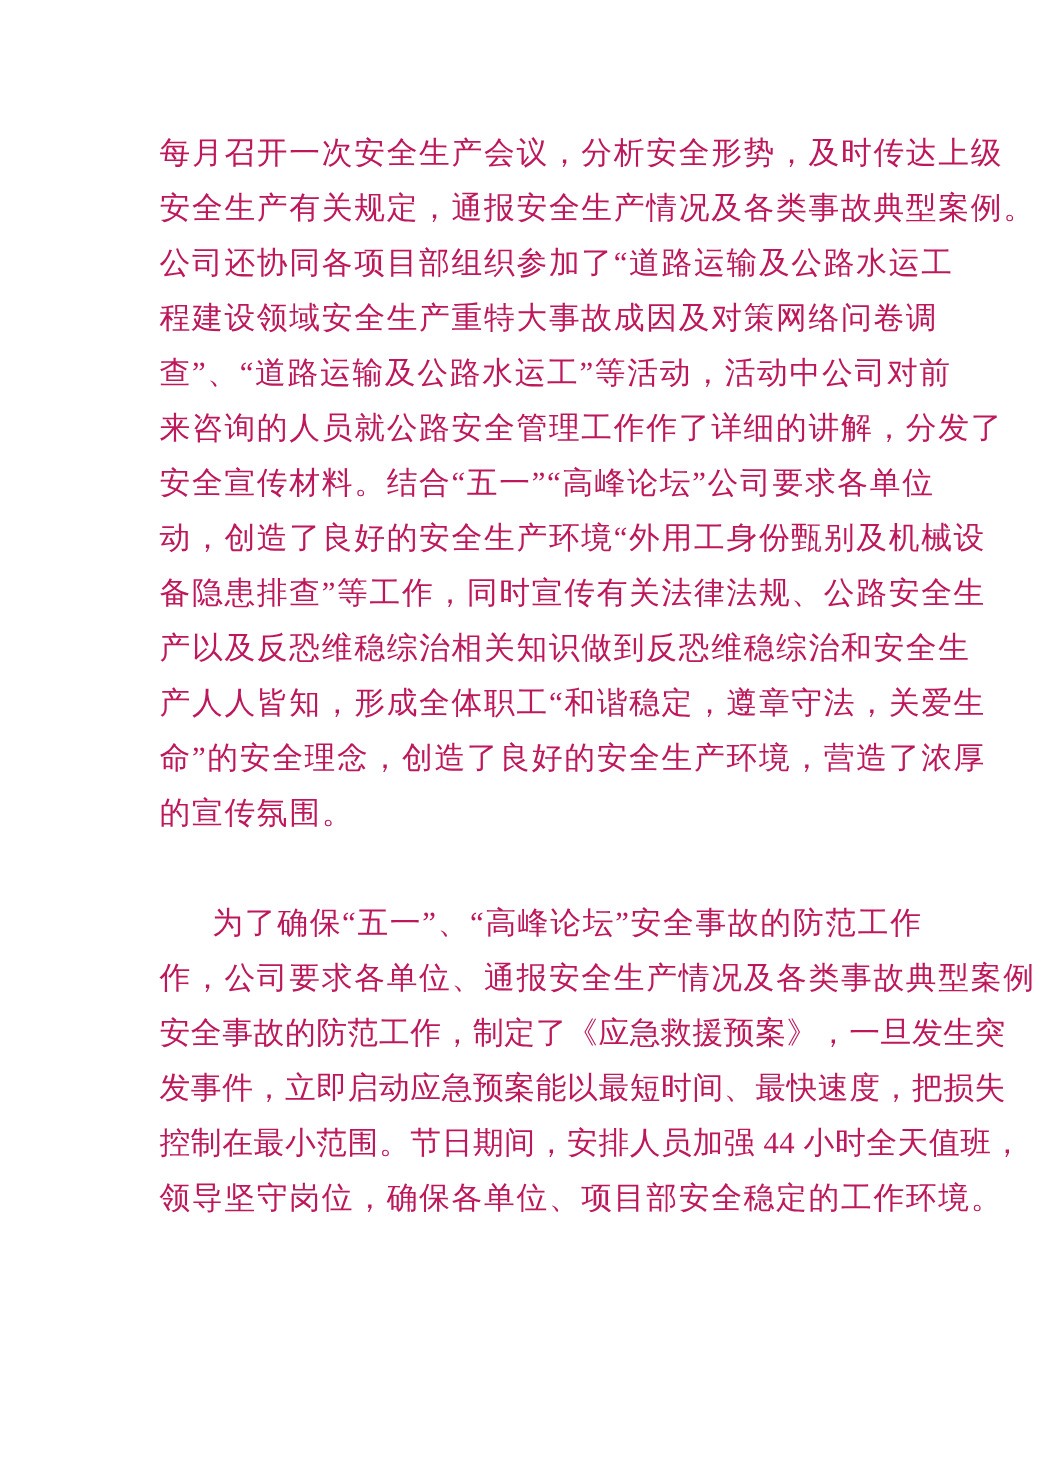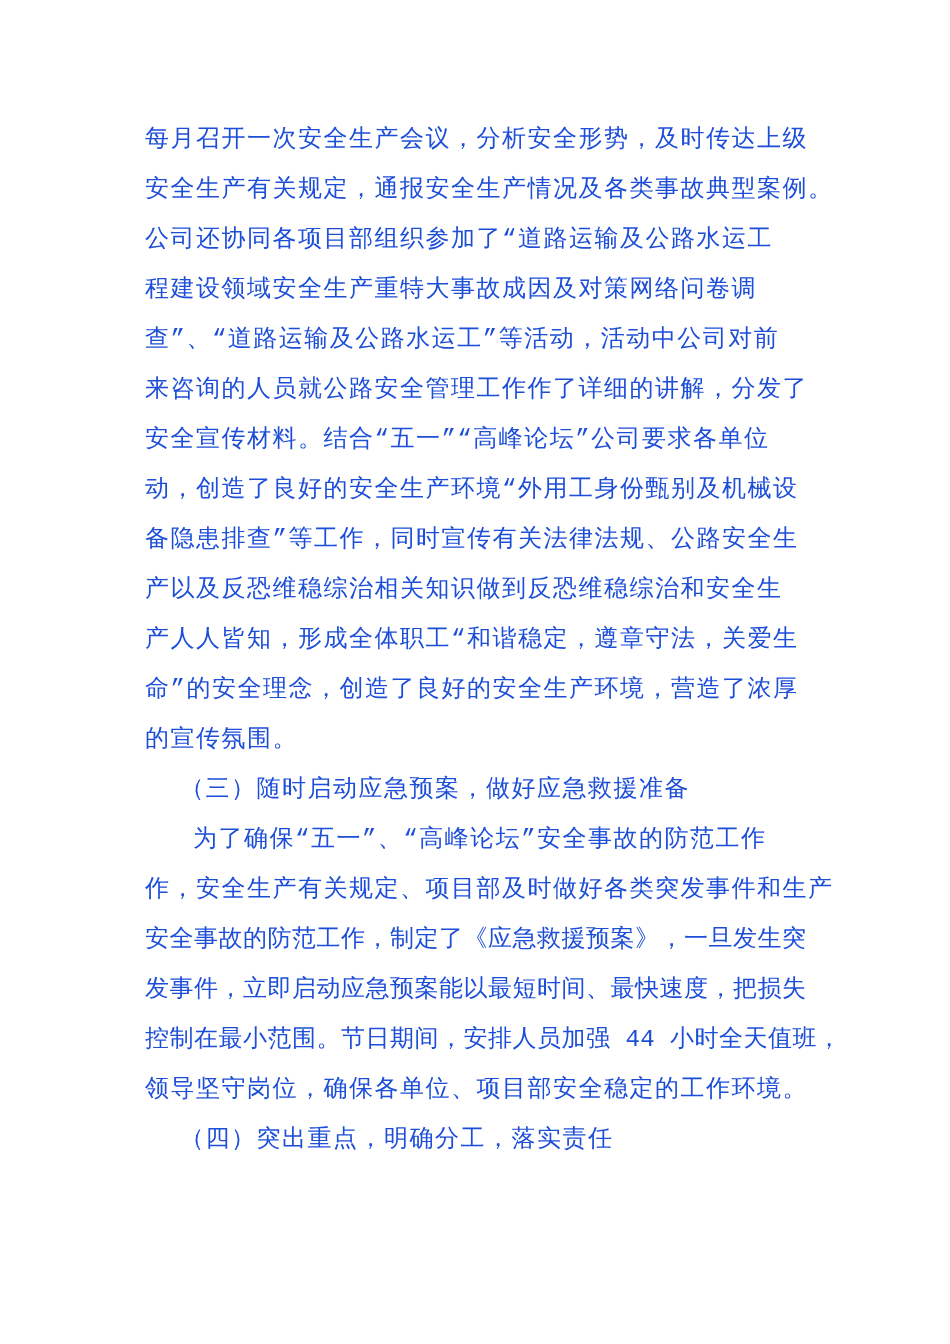--- a/index.html
+++ b/index.html
@@ -2,24 +2,24 @@
 <html><head>
 <meta charset="utf-8">
 <style>
   html, body { margin: 0; padding: 0; background: #ffffff; }
   body { width: 950px; height: 1344px; position: relative; overflow: hidden; }
   .page { position: absolute; left: 0; top: 0; width: 950px; height: 1344px; background: #fff; }
   .line {
     position: absolute;
     left: 145px;
     white-space: nowrap;
-    font-family: Liberation Mono, monospace;
-    font-size: 24px;
+    font-family: Liberation Serif, serif;
+    font-size: 28px;
     line-height: 30px;
-    color: #1d4ed8;
+    color: #be185d;
     letter-spacing: 1.5px;
   }
 </style>
 </head>
 <body>
 
 <div class="page">
   <div>
     <div class="line" style="top:125px">每月召开一次安全生产会议，分析安全形势，及时传达上级</div>
     <div class="line" style="top:175px">安全生产有关规定，通报安全生产情况及各类事故典型案例。</div>
@@ -29,25 +29,23 @@
     <div class="line" style="top:375px">来咨询的人员就公路安全管理工作作了详细的讲解，分发了</div>
     <div class="line" style="top:425px">安全宣传材料。结合“五一”“高峰论坛”公司要求各单位</div>
     <div class="line" style="top:475px">动，创造了良好的安全生产环境“外用工身份甄别及机械设</div>
     <div class="line" style="top:525px">备隐患排查”等工作，同时宣传有关法律法规、公路安全生</div>
     <div class="line" style="top:575px">产以及反恐维稳综治相关知识做到反恐维稳综治和安全生</div>
     <div class="line" style="top:625px">产人人皆知，形成全体职工“和谐稳定，遵章守法，关爱生</div>
     <div class="line" style="top:675px">命”的安全理念，创造了良好的安全生产环境，营造了浓厚</div>
     <div class="line" style="top:725px">的宣传氛围。</div>
   </div>
 
-  <div class="line" style="top:775px; left:180px">（三）随时启动应急预案，做好应急救援准备</div>
 
   <div>
     <div class="line" style="top:825px; left:193px">为了确保“五一”、“高峰论坛”安全事故的防范工作</div>
-    <div class="line" style="top:875px">作，安全生产有关规定、项目部及时做好各类突发事件和生产</div>
+    <div class="line" style="top:875px">作，公司要求各单位、通报安全生产情况及各类事故典型案例</div>
     <div class="line" style="top:925px; letter-spacing:0.5px">安全事故的防范工作，制定了《应急救援预案》，一旦发生突</div>
     <div class="line" style="top:975px; letter-spacing:0.5px">发事件，立即启动应急预案能以最短时间、最快速度，把损失</div>
     <div class="line" style="top:1025px; letter-spacing:0.5px">控制在最小范围。节日期间，安排人员加强 44 小时全天值班，</div>
     <div class="line" style="top:1075px">领导坚守岗位，确保各单位、项目部安全稳定的工作环境。</div>
   </div>
 
-  <div class="line" style="top:1125px; left:180px">（四）突出重点，明确分工，落实责任</div>
 </div>
 
 </body></html>

